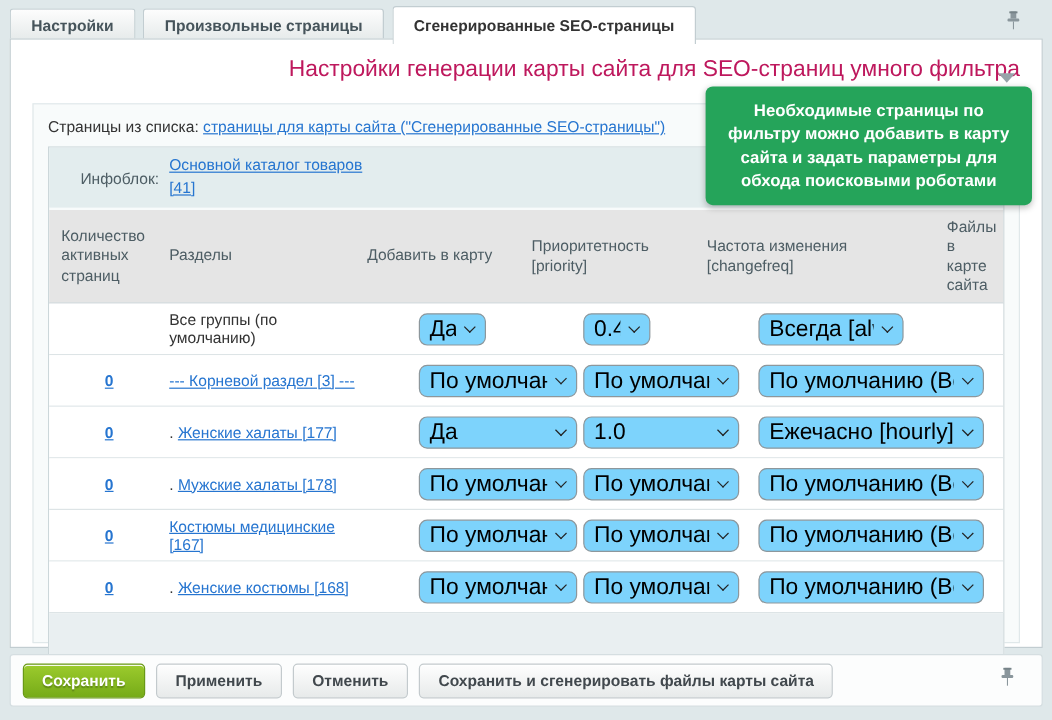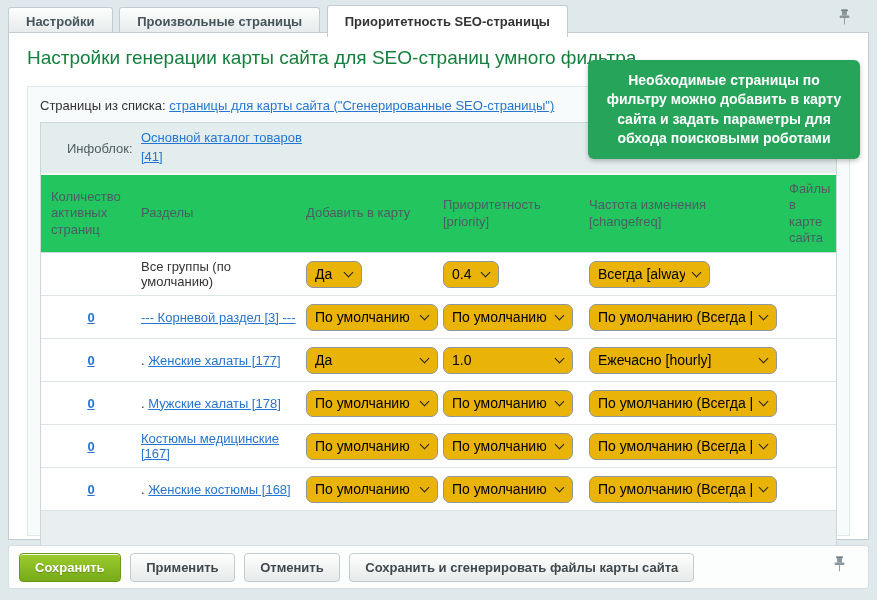--- a/index.html
+++ b/index.html
@@ -30,21 +30,21 @@
   }
   .pin { position:absolute; cursor:pointer; }
   .pin-top { right:26px; top:9px; }
   .pin-bottom { right:22px; top:10px; }
 
   
   .main-panel {
     position:absolute; left:8px; right:8px; top:32px; height:508px;
     background:#fff; border:1px solid #c2cdd1; z-index:2;
   }
-  .page-title { padding:14px 18px 10px 18px; font-size:19px; color:#15803d; }
+  .page-title { padding:14px 18px 10px 18px; font-size:19px; color:#be185d;text-align:right; }
   .collapse-arrow {
     position:absolute; right:22px; top:28px; width:0; height:0; cursor:pointer;
     border-left:7px solid transparent; border-right:7px solid transparent;
     border-top:8px solid #96a3a9;
   }
 
   .inner-panel {
     position:absolute; left:18px; right:18px; top:53px; height:450px;
     background:#f8fbfb; border:1px solid #e0e8ea;
   }
@@ -54,54 +54,54 @@
 
   .grid-row {
     display:grid;
     grid-template-columns: 100px 165px 137px 146px 200px 1fr;
     align-items:center;
   }
   .infoblock-row { background:#e3edee; min-height:52px; border-bottom:2px solid #f8fbfb; }
   .infoblock-label { padding-left:26px; color:#4d5d64; }
   .infoblock-link { display:inline-block; max-width:185px; line-height:1.45;text-decoration:underline; }
 
-  .header-row { background:#22c55e; min-height:56px; color:#4d5d64; border-bottom:1px solid #cfdadd; }
+  .header-row { background:#e5e5e5; min-height:56px; color:#4d5d64; border-bottom:1px solid #cfdadd; }
   .header-row .hcell { padding:6px 8px 6px 0; line-height:1.25; }
   .header-row .hcell:first-child { padding-left:10px; }
 
   .data-row { background:#fff; min-height:43px; border-bottom:1px solid #dde4e6; }
   .data-row:last-of-type { border-bottom:1px solid #d8e0e3; }
   .cell-count { text-align:center; }
   .cell-count a { font-weight:bold; }
   .table-footer { height:44px; background:#e9eff1; }
 
   
   .selwrap { position:relative; display:inline-block; }
   .selwrap::after {
     content:""; position:absolute; right:10px; top:50%;
     width:6px; height:6px; margin-top:-5px;
     border:solid #222; border-width:0 1.6px 1.6px 0;
     transform:rotate(45deg); pointer-events:none;
   }
   select {
     appearance:none; -webkit-appearance:none;
-    height:27px; background:#eab308; color:#000;
+    height:27px; background:#7dd3fc; color:#000;
     border:1px solid #8d979c; border-radius:7px;
-    font-family: "Liberation Sans", sans-serif; font-size:14px;
-    padding:0 24px 0 8px; cursor:pointer;
+    font-family: "Liberation Sans", sans-serif; font-size:19px;
+    padding:0 24px 0 8px; cursor:pointer;margin-left:43px;
   }
   .w55  { width:56px; }
   .w132 { width:132px; }
   .w130 { width:130px; }
   .w137 { width:121px;text-align:right; }
   .w188 { width:188px; }
 
   
   .tooltip {
-    position:absolute; right:17px; top:60px; width:272px; z-index:10;
+    position:absolute; right:17px; top:72px; width:272px; z-index:10;
     background: var(--tooltip-green, #25a45a);
     color:#fff; font-weight:bold; font-size:14px; line-height:1.38;
     text-align:center; padding:11px 12px; border-radius:6px;
     box-shadow:0 2px 5px rgba(0,0,0,.25);
   }
 
   
   .button-bar {
     position:absolute; left:8px; right:8px; top:545px; height:44px;
     background:#fcfdfd; border:1px solid #d5dee1; border-radius:3px;
@@ -120,21 +120,21 @@
     border-color:#699916; color:#fff; text-shadow:0 1px 1px rgba(0,0,0,.25);
   }
   .pin svg { display:block; }
 </style>
 </head>
 <body>
 
 <div class="tabbar">
   <span class="tab">Настройки</span>
   <span class="tab">Произвольные страницы</span>
-  <span class="tab active">Приоритетность SEO-страницы</span>
+  <span class="tab active">Сгенерированные SEO-страницы</span>
   <span class="pin pin-top">
     <svg width="13" height="17" viewBox="0 0 13 17">
       <rect x="4.1" y="0.5" width="4.8" height="6" fill="#8a969c"></rect>
       <rect x="3.1" y="0.5" width="6.8" height="1.6" fill="#768388"></rect>
       <rect x="1.6" y="6.5" width="9.8" height="2.4" rx="1" fill="#8a969c"></rect>
       <rect x="6.1" y="8.9" width="0.9" height="6.5" fill="#8a969c"></rect>
     </svg>
   </span>
 </div>
 

